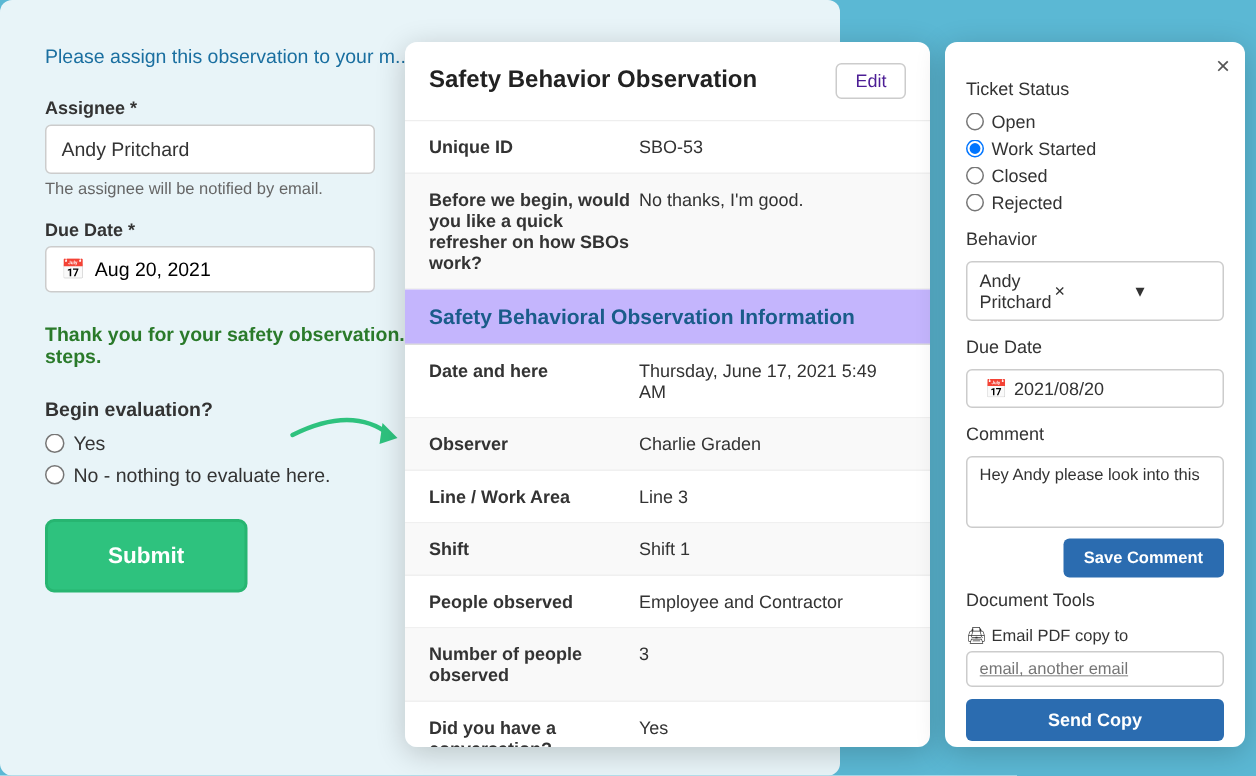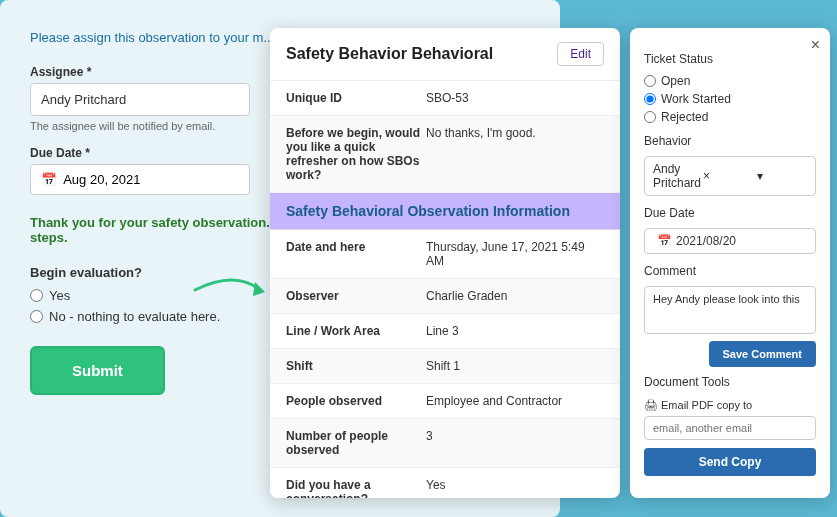--- a/index.html
+++ b/index.html
@@ -312,20 +312,21 @@
     }
 
     .email-input {
       width: 100%;
       border: 1px solid #ccc;
       border-radius: 4px;
       padding: 5px 8px;
       font-size: 11px;
       color: #aaa;
       margin-top: 4px;
+      text-decoration: underline;
     }
 
     .send-copy-btn {
       width: 100%;
       background: #2b6cb0;
       color: white;
       border: none;
       border-radius: 4px;
       padding: 7px;
       font-size: 12px;
@@ -376,21 +377,21 @@
   <button class="submit-btn">Submit</button>
 </div>
 
 <svg class="arrow-decoration" viewBox="0 0 90 60">
   <path d="M10 30 Q50 10 75 30" stroke="#2ec27e" stroke-width="3" fill="none" stroke-linecap="round"></path>
   <polygon points="70,22 80,32 68,36" fill="#2ec27e"></polygon>
 </svg>
 
 <div class="main-modal">
   <div class="modal-header">
-    <span class="modal-title">Safety Behavior Behavioral</span>
+    <span class="modal-title">Safety Behavior Observation</span>
     <button class="edit-btn">Edit</button>
   </div>
 
   <div class="modal-body">
     <div class="info-row">
       <span class="info-label">Unique ID</span>
       <span class="info-value">SBO-53</span>
     </div>
     <div class="info-row">
       <span class="info-label">Before we begin, would you like a quick refresher on how SBOs work?</span>
@@ -440,20 +441,24 @@
       <div class="radio-item">
         <input type="radio" name="status" style="">
         <span>Open</span>
       </div>
       <div class="radio-item">
         <input type="radio" name="status" checked="" style="">
         <span>Work Started</span>
       </div>
       <div class="radio-item">
         <input type="radio" name="status" style="">
+        <span>Closed</span>
+      </div>
+      <div class="radio-item">
+        <input type="radio" name="status" style="">
         <span>Rejected</span>
       </div>
     </div>
 
   <p class="right-section-title">Behavior</p>
   <div class="assignee-input-wrapper">
     <span>Andy Pritchard</span>
     <span class="assignee-clear">×</span>
     <span class="assignee-chevron">▾</span>
   </div>

